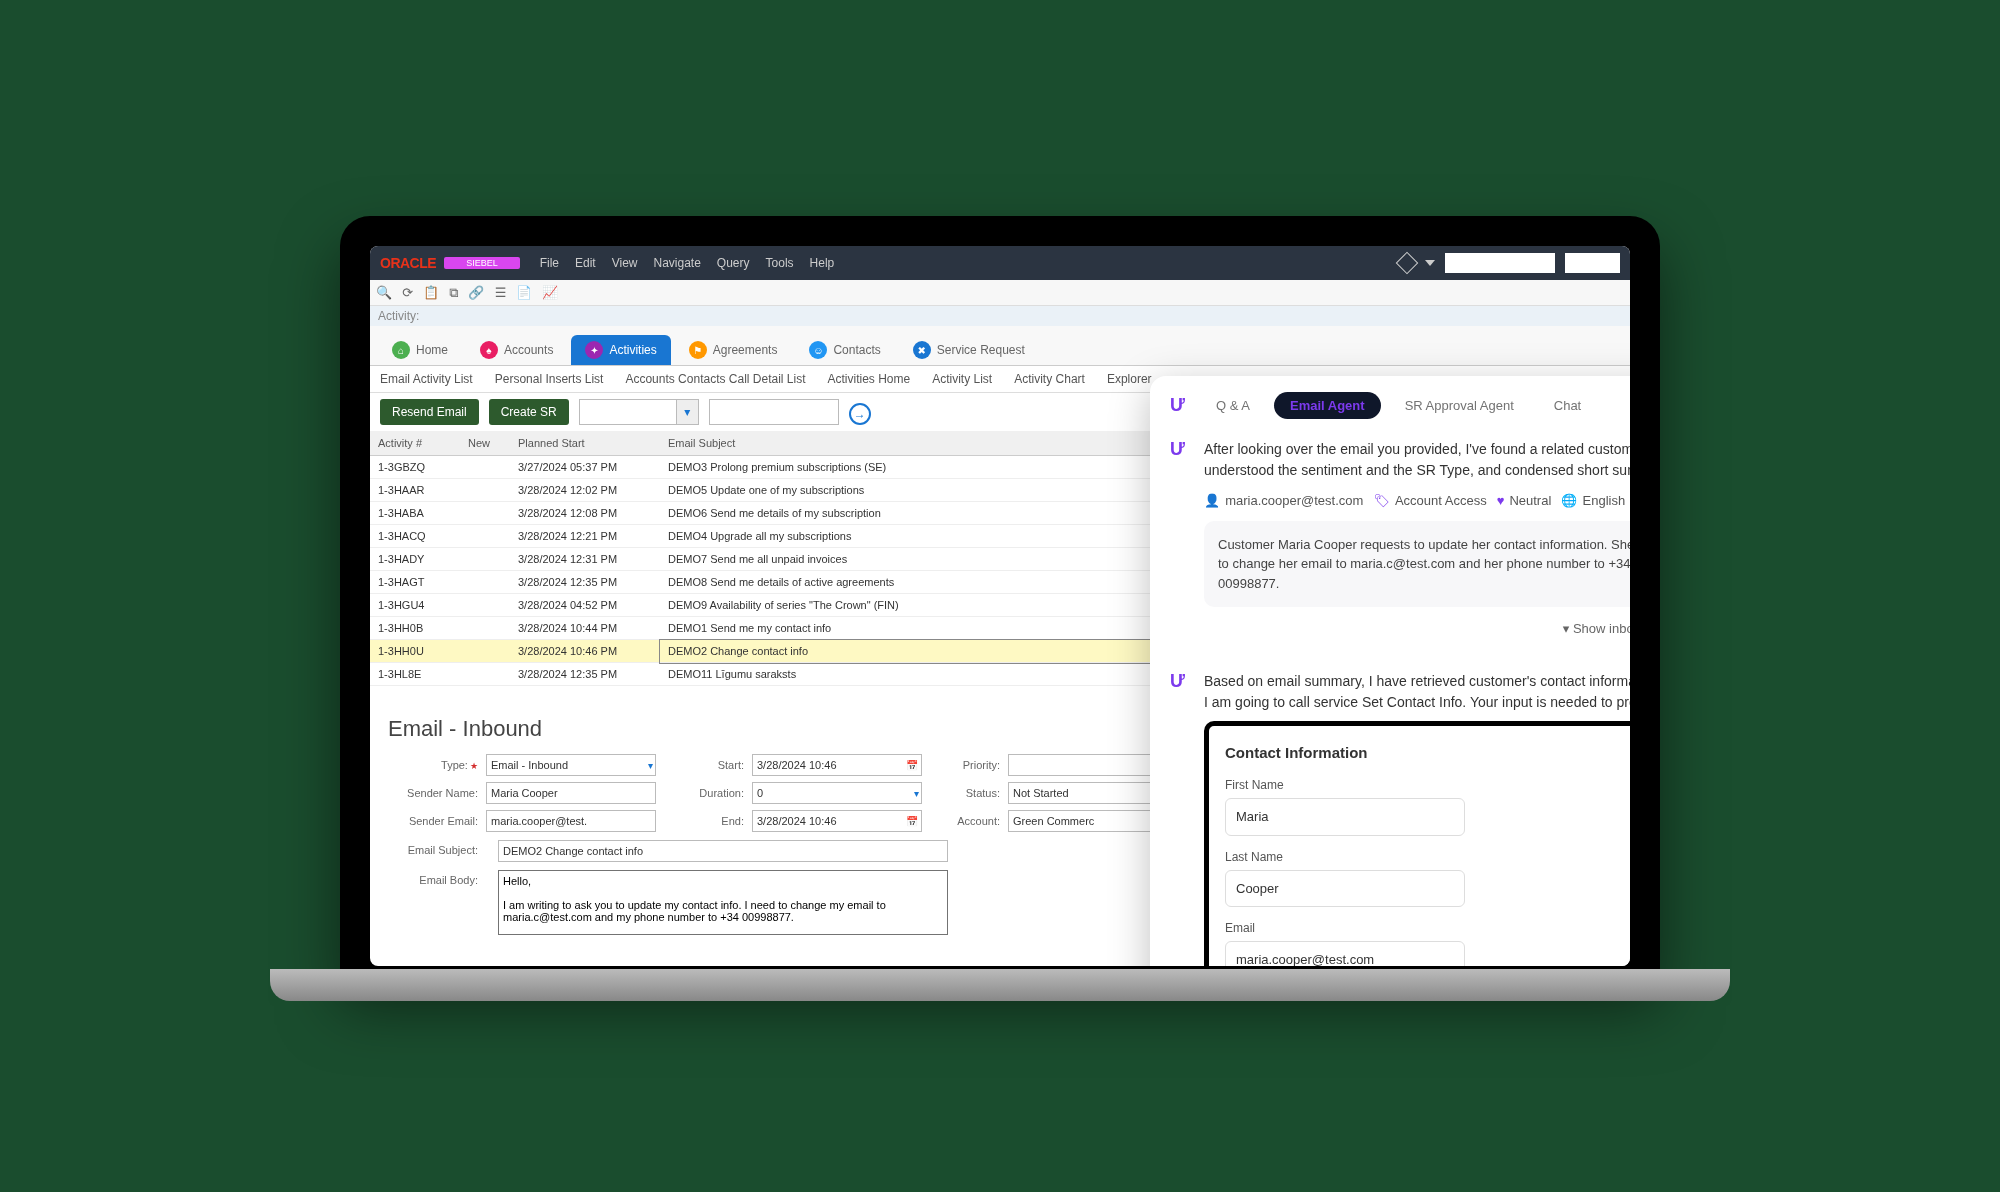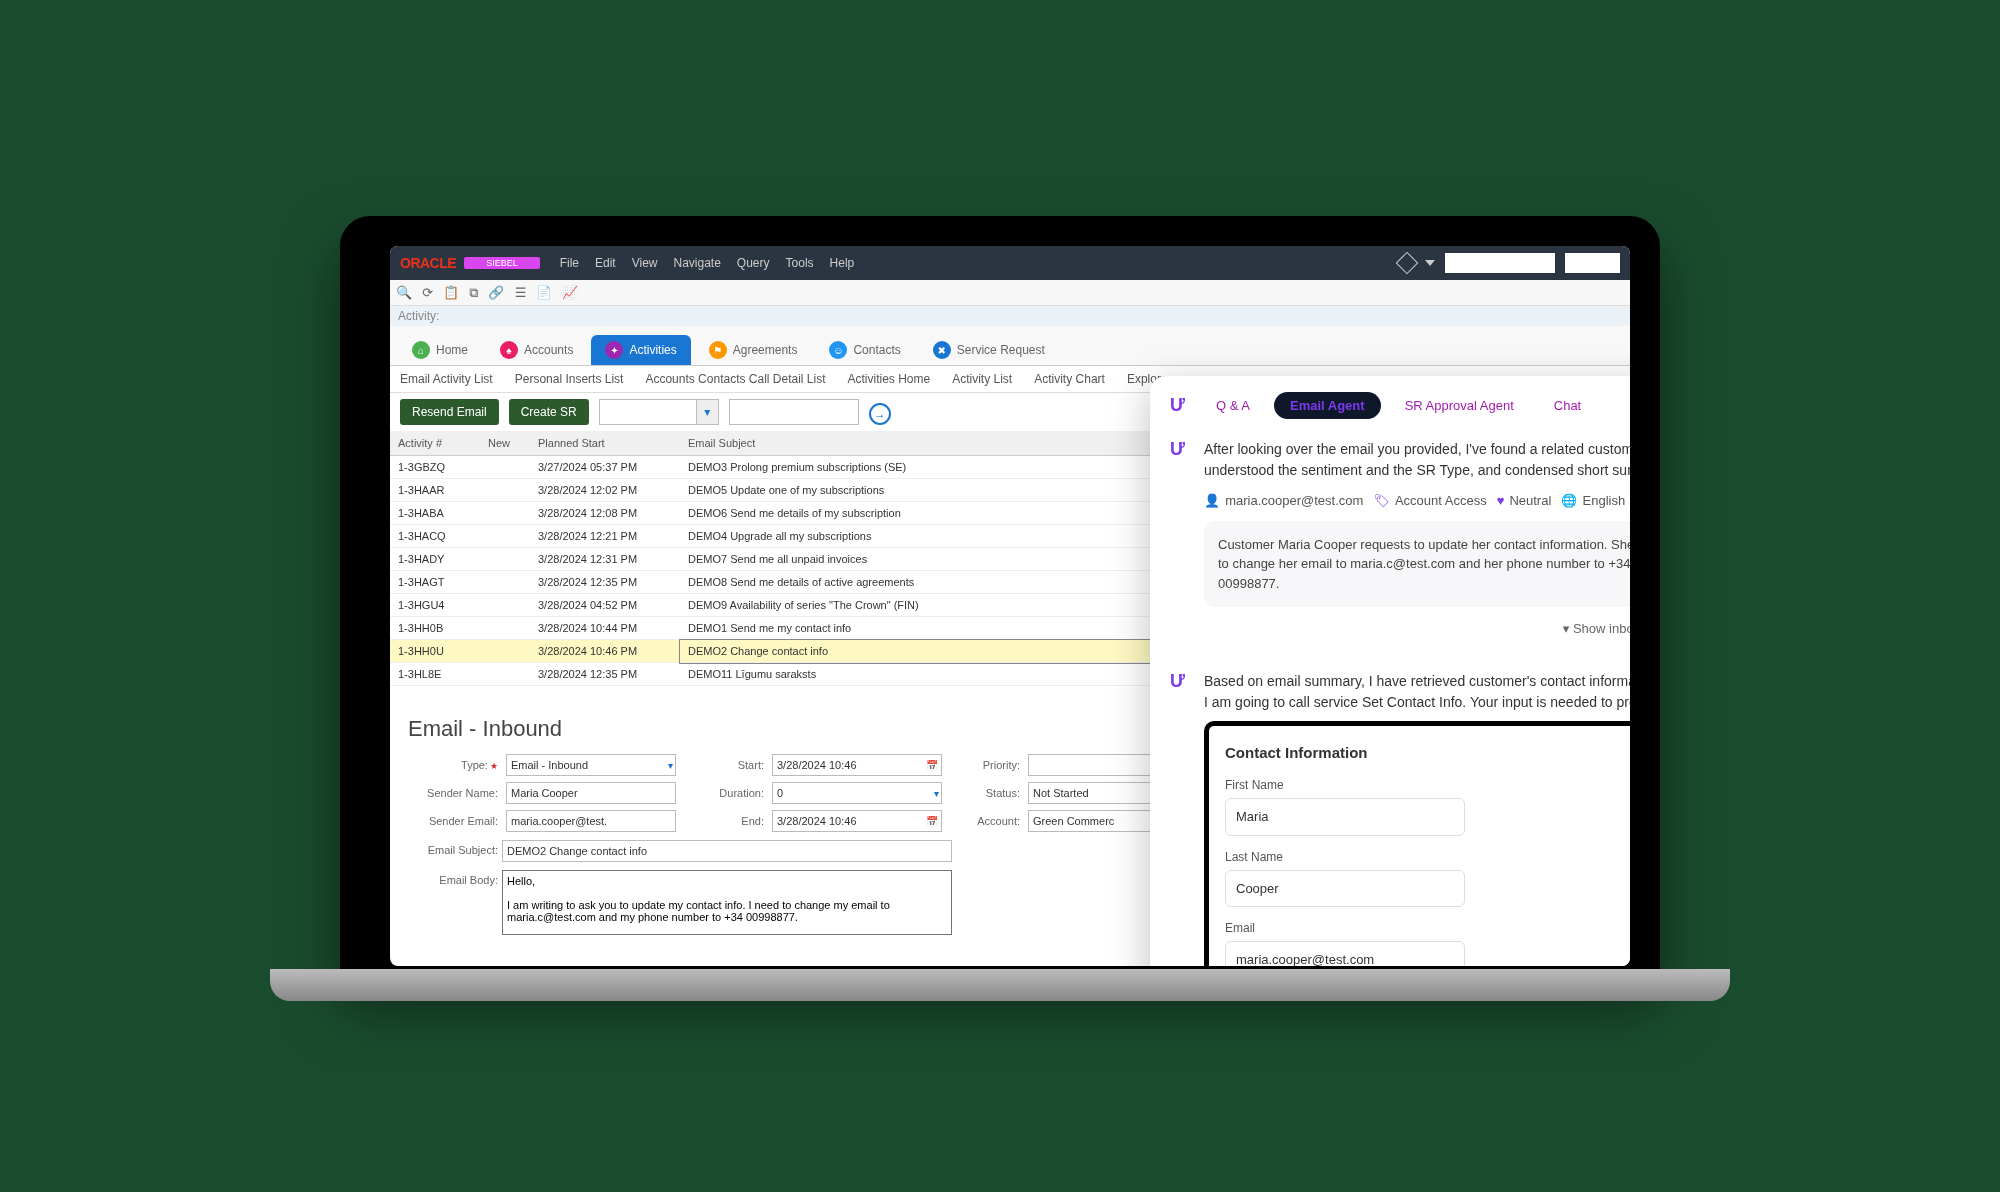--- a/index.html
+++ b/index.html
@@ -1,19 +1,19 @@
 <!DOCTYPE html>
 <html><head>
 <meta charset="utf-8">
 <style>
 * { margin: 0; padding: 0; box-sizing: border-box; font-family: Arial, Helvetica, sans-serif; }
 body { background: #1a4d2e; display: flex; justify-content: center; align-items: center; min-height: 100vh; }
 .laptop-frame { background: #000; border-radius: 30px 30px 6px 6px; padding: 30px 30px 10px; box-shadow: 0 30px 60px rgba(0,0,0,0.5); position: relative; width: 1320px; }
 .laptop-frame::after { content:''; position:absolute; bottom:-25px; left:-70px; right:-70px; height:32px; background:linear-gradient(#bbb,#888); border-radius:0 0 20px 20px; }
-.screen { background: #fff; border-radius: 8px; overflow: hidden; height: 720px; position: relative; font-size: 12px; color: #333; margin-left: 20px; }
+.screen { background: #fff; border-radius: 8px; overflow: hidden; height: 720px; position: relative; font-size: 12px; color: #333; }
 .topbar { background: #2b3441; height: 34px; display: flex; align-items: center; padding: 0 10px; gap: 6px; }
 .oracle-logo { color: #e8321a; font-weight: bold; font-size: 14px; letter-spacing: -0.5px; }
 .siebel-badge { background:#d946ef; color:#fff; font-size:9px; padding:1px 22px; border-radius:2px; margin-left:2px;}
 .menu-items { display: flex; gap: 16px; margin-left: 14px; }
 .menu-items span { color: #ccc; cursor: pointer; font-size: 12px; }
 .topbar-right { margin-left:auto; display:flex; align-items:center; gap:10px; }
 .top-input { height:20px; width:110px; border:none; background:#fff; }
 .cube-icon { width:16px;height:16px; border:1.5px solid #ccc; transform:rotate(45deg); }
 .caret-down { width:0;height:0;border-left:5px solid transparent;border-right:5px solid transparent;border-top:6px solid #ccc;}
 .toolbar-icons { background:#f7f7f7; height:26px; border-bottom:1px solid #ddd; display:flex; align-items:center; padding:0 6px; gap:10px;}
@@ -42,30 +42,30 @@
 .detail-head { display:flex; justify-content:space-between; align-items:center; padding:8px 18px;}
 .detail-head h2 { font-weight:normal; font-size:22px; color:#444;}
 .detail-actions { display:flex; gap:18px; color:#1976d2;}
 .detail-actions span{cursor:pointer; font-size:14px;}
 .detail-actions .trash{color:#d32f2f;}
 .form-grid { display:grid; grid-template-columns: 90px 170px 80px 170px 70px 160px 80px 150px; gap:6px 8px; padding:4px 18px; align-items:center;}
 .form-grid label { text-align:right; color:#666; font-size:11px;}
 .form-grid .field { height:22px; border:1px solid #bbb; padding:2px 4px; font-size:11px; display:flex; align-items:center; position:relative; background:#fff;}
 .form-grid .field .chev { position:absolute; right:2px; color:#1976d2; font-size:10px;}
 .req::after{content:'★'; color:#d32f2f; margin-left:2px; font-size:9px;}
-.wide-row { display:grid; grid-template-columns:90px 1fr; gap:4px; padding:4px 18px; align-items:flex-start;}
+.wide-row { display:grid; grid-template-columns:90px 1fr; gap:20px; padding:4px 18px; align-items:flex-start;}
 .wide-row label{text-align:right; color:#666; font-size:11px; padding-top:4px;}
 .wide-row .field{border:1px solid #bbb; padding:4px; font-size:11px; width:450px;}
 .wide-row textarea{border:1px solid #737373; padding:4px; font-size:11px; width:450px; height:65px; resize:none; font-family:inherit;}
 
 .agent-panel { position:absolute; top:130px; right:-80px; width:560px; height:660px; background:#fff; border-radius:16px; box-shadow:0 10px 40px rgba(0,0,0,0.25); padding:16px 20px; overflow:hidden;}
 .agent-head { display:flex; align-items:center; gap:8px;}
 .u-logo { width:22px;height:22px; color:#7c3aed; font-weight:bold; font-size:18px;}
 .agent-tabs { display:flex; gap:8px; flex:1;}
-.atab { padding:6px 16px; border-radius:16px; cursor:pointer; color:#a21caf; font-size:13px;}
+.atab { padding:6px 16px; border-radius:16px; cursor:pointer; color:#737373; font-size:13px;}
 .atab.active { background:#0f172a; color:#7c3aed; font-weight:600;}
 .msg-block { display:flex; gap:12px; margin-top:20px;}
 .msg-block .u-logo{flex-shrink:0;}
 .msg-content { flex:1; color:#333; font-size:14px; line-height:1.5;}
 .chips { display:flex; gap:10px; flex-wrap:wrap; margin:10px 0;}
 .chip { display:flex; align-items:center; gap:5px; color:#555; font-size:13px;}
 .chip .ci{color:#7c3aed;}
 .summary-box { background:#f7f7f9; border-radius:10px; padding:14px; font-size:13px; color:#444; line-height:1.5; margin-top:4px;}
 .show-inbound { text-align:right; color:#666; font-size:13px; margin:12px 0; cursor:pointer;}
 .contact-card { border:5px solid #000000; border-radius:10px; padding:16px; margin-top:8px;}

